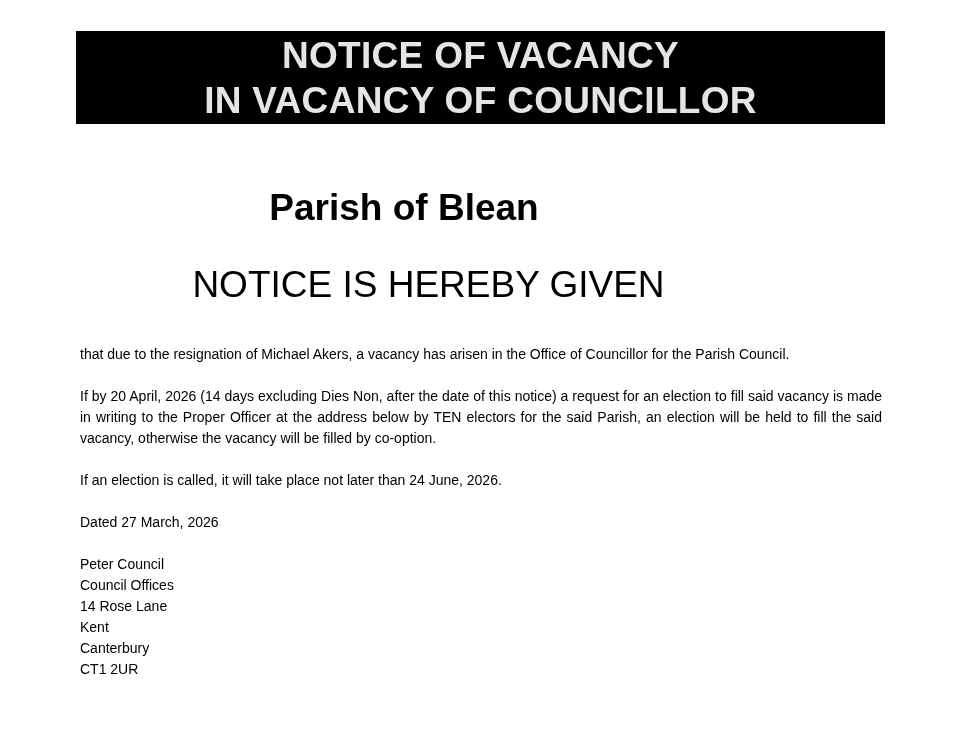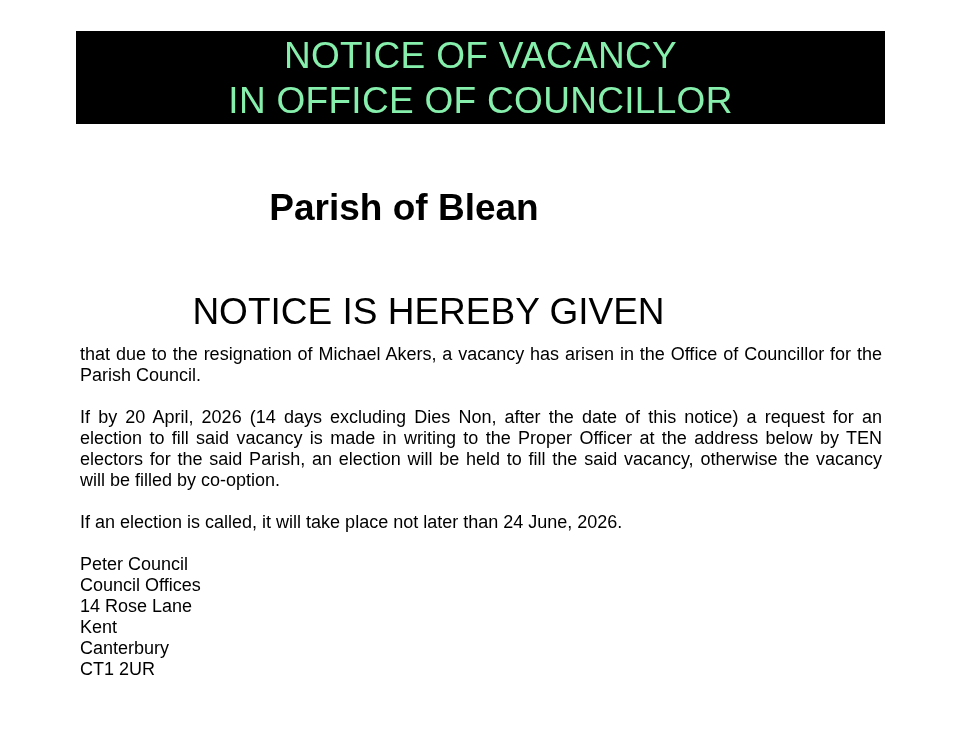--- a/index.html
+++ b/index.html
@@ -2,57 +2,58 @@
 <html><head>
   <meta charset="utf-8">
   <style>
     html, body { margin: 0; padding: 0; background: #ffffff; }
     body {
       width: 962px; height: 747px; overflow: hidden; position: relative;
       font-family: "Liberation Sans", sans-serif; color: #000;
     }
     .banner {
       position: absolute; left: 76px; top: 31px; width: 809px; height: 93px;
-      background: #000; color: #86efac; text-align: center;
-      font-weight: normal; font-size: 37px; line-height: 45px;
+      background: #000; color: #e5e5e5; text-align: center;
+      font-weight: bold; font-size: 37px; line-height: 45px;
       display: flex; flex-direction: column; justify-content: center;
     }
     .banner div { letter-spacing: 0.3px; }
     .parish {
       position: absolute; left: 0; width: 808px; top: 186px;
       text-align: center; font-weight: bold; font-size: 37px; line-height: 44px;
     }
     .given {
-      position: absolute; left: 0; width: 857px; top: 290px;
+      position: absolute; left: 0; width: 857px; top: 263px;
       text-align: center; font-size: 37px; line-height: 44px;
     }
     .body-text {
       position: absolute; left: 80px; width: 802px; top: 344px;
-      font-size: 18px; line-height: 21px;
+      font-size: 14px; line-height: 21px;
     }
     .para { text-align: justify; margin: 0 0 21px 0; }
     .para.last-line-left { text-align-last: left; }
     .addr div { line-height: 21px; }
   </style>
 </head>
 <body>
 
 <div class="banner">
   <div>NOTICE OF VACANCY</div>
-  <div>IN OFFICE OF COUNCILLOR</div>
+  <div>IN VACANCY OF COUNCILLOR</div>
 </div>
 
 <div class="parish">Parish of Blean</div>
 
 <div class="given">NOTICE IS HEREBY GIVEN</div>
 
 <div class="body-text">
   <p class="para last-line-left">that due to the resignation of Michael Akers, a vacancy has arisen in the Office of Councillor for the Parish Council.</p>
   <p class="para last-line-left">If by 20 April, 2026 (14 days excluding Dies Non, after the date of this notice) a request for an election to fill said vacancy is made in writing to the Proper Officer at the address below by TEN electors for the said Parish, an election will be held to fill the said vacancy, otherwise the vacancy will be filled by co-option.</p>
   <p class="para">If an election is called, it will take place not later than 24 June, 2026.</p>
+  <p class="para">Dated 27 March, 2026</p>
   <div class="addr">
     <div>Peter Council</div>
     <div>Council Offices</div>
     <div>14 Rose Lane</div>
     <div>Kent</div>
     <div>Canterbury</div>
     <div>CT1 2UR</div>
   </div>
 </div>
 

